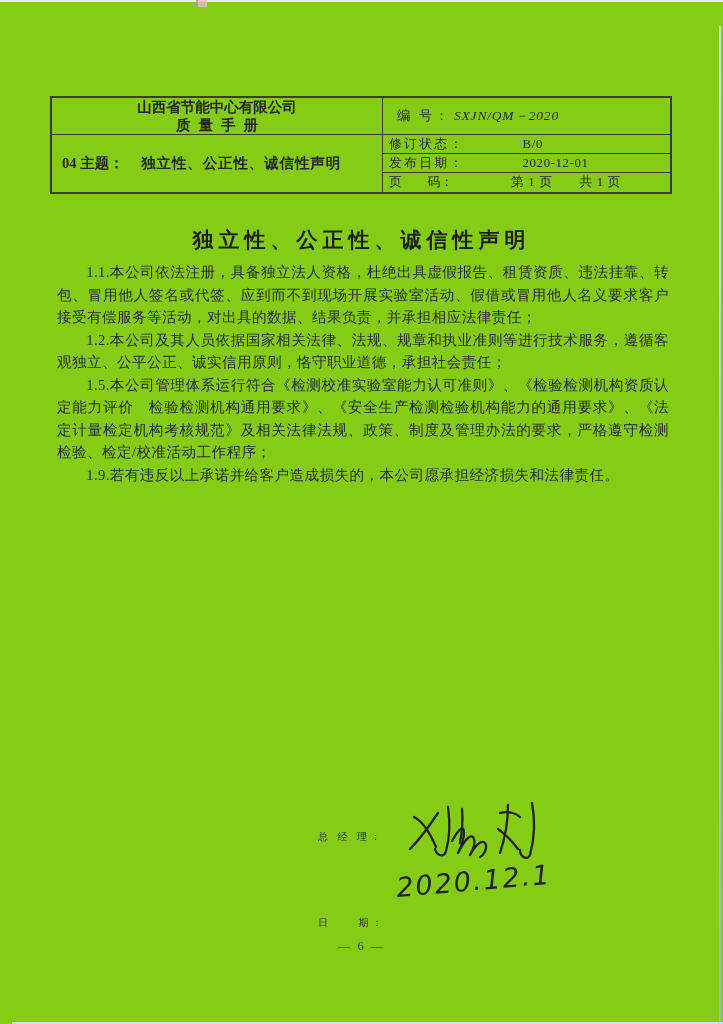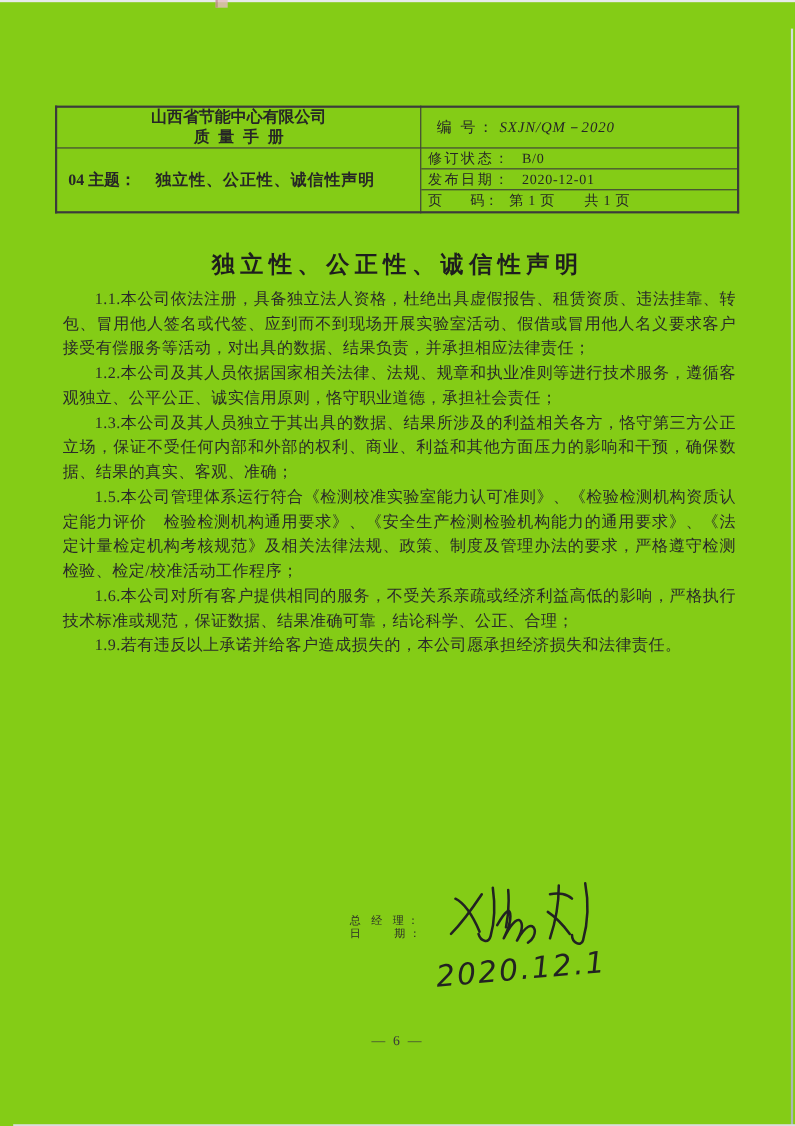--- a/index.html
+++ b/index.html
@@ -26,21 +26,21 @@
   .header-table{border:2px solid #3b3b3b;}
   .cell-company{width:330px;text-align:center;font-weight:bold;font-size:14.5px;line-height:18px;}
   .manual-title{letter-spacing:.55em;margin-left:.55em;display:block;}
   .cell-docnum{padding-left:14px !important;font-size:13.5px;}
   .lab{letter-spacing:.18em;}
   .docnum-value{font-style:italic;letter-spacing:.06em;font-family:"Liberation Serif","DejaVu Serif",serif;}
   .cell-subject{font-weight:bold;font-size:14.5px;padding-left:10px !important;}
   .subject-value{margin-left:14px;letter-spacing:.06em;}
   .cell-minirows{vertical-align:top;}
   .mini-rows{display:flex;flex-direction:column;height:100%;}
-  .mini-row{flex:1;display:flex;align-items:center;padding-left:6px;font-size:12.8px;border-bottom:1px solid #3b3b3b;}
+  .mini-row{flex:1;display:flex;align-items:center;padding-left:6px;font-size:12.8px;border-bottom:1px solid #3b3b3b;gap:48px;}
   .mini-row:last-child{border-bottom:none;}
   .mini-row .val{margin-left:10px;letter-spacing:.05em;}
 
   
   .doc-title{
     position:absolute;left:0;top:226px;width:100%;
     text-align:center;font-size:21px;font-weight:bold;letter-spacing:5px;color:#1e1e1e;
   }
 
   
@@ -49,21 +49,21 @@
     font-size:14.6px;line-height:22.5px;letter-spacing:.4px;
     text-align:justify;color:#2a2a2a;font-family:Liberation Serif, serif;
   }
   .doc-body p{margin:0;text-indent:2em;}
 
   
   .sig-label{
     position:absolute;font-size:10px;color:#2a2a2a;letter-spacing:.35em;white-space:pre;
   }
   .manager-label{left:318px;top:830px;}
-  .date-label{left:318px;top:842px;}
+  .date-label{left:318px;top:916px;}
   .manager-sig{position:absolute;left:402px;top:793px;width:150px;height:72px;}
   .date-script{position:absolute;left:392px;top:856px;width:170px;height:48px;}
   .manager-sig svg,.date-script svg{width:100%;height:100%;}
   .stroke{fill:none;stroke:#222;stroke-width:2.3;stroke-linecap:round;stroke-linejoin:round;}
   .date-text{font-family:"DejaVu Sans","Liberation Sans",sans-serif;font-style:italic;font-size:27px;fill:#222;letter-spacing:2px;}
 
   
   .footer{
     position:absolute;left:0;top:939px;width:100%;
     text-align:center;font-size:12.5px;letter-spacing:2px;color:#3a3a3a;
@@ -114,23 +114,21 @@
       </td>
     </tr>
   </tbody>
     </table>
 
   <div class="doc-title">独立性、公正性、诚信性声明</div>
 
   <div class="doc-body">
     <p>1.1.本公司依法注册，具备独立法人资格，杜绝出具虚假报告、租赁资质、违法挂靠、转包、冒用他人签名或代签、应到而不到现场开展实验室活动、假借或冒用他人名义要求客户接受有偿服务等活动，对出具的数据、结果负责，并承担相应法律责任；</p>
     <p>1.2.本公司及其人员依据国家相关法律、法规、规章和执业准则等进行技术服务，遵循客观独立、公平公正、诚实信用原则，恪守职业道德，承担社会责任；</p>
-    <p>1.3.本公司及其人员独立于其出具的数据、结果所涉及的利益相关各方，恪守第三方公正立场，保证不受任何内部和外部的权利、商业、利益和其他方面压力的影响和干预，确保数据、结果的真实、客观、准确；</p>
     <p>1.5.本公司管理体系运行符合《检测校准实验室能力认可准则》、《检验检测机构资质认定能力评价　检验检测机构通用要求》、《安全生产检测检验机构能力的通用要求》、《法定计量检定机构考核规范》及相关法律法规、政策、制度及管理办法的要求，严格遵守检测检验、检定/校准活动工作程序；</p>
-    <p>1.6.本公司对所有客户提供相同的服务，不受关系亲疏或经济利益高低的影响，严格执行技术标准或规范，保证数据、结果准确可靠，结论科学、公正、合理；</p>
     <p>1.9.若有违反以上承诺并给客户造成损失的，本公司愿承担经济损失和法律责任。</p>
   </div>
 
   <div class="sig-label manager-label">总 经 理：</div>
 
   <div class="manager-sig" role="img" aria-label="刘出利">
     <svg viewBox="0 0 150 72">
       <path class="stroke" d="M12 24 C20 28 28 40 34 54"></path>
       <path class="stroke" d="M36 20 C28 32 18 46 8 56"></path>
       <path class="stroke" d="M46 14 C48 28 48 44 44 58 C42 65 35 63 33 56"></path>

